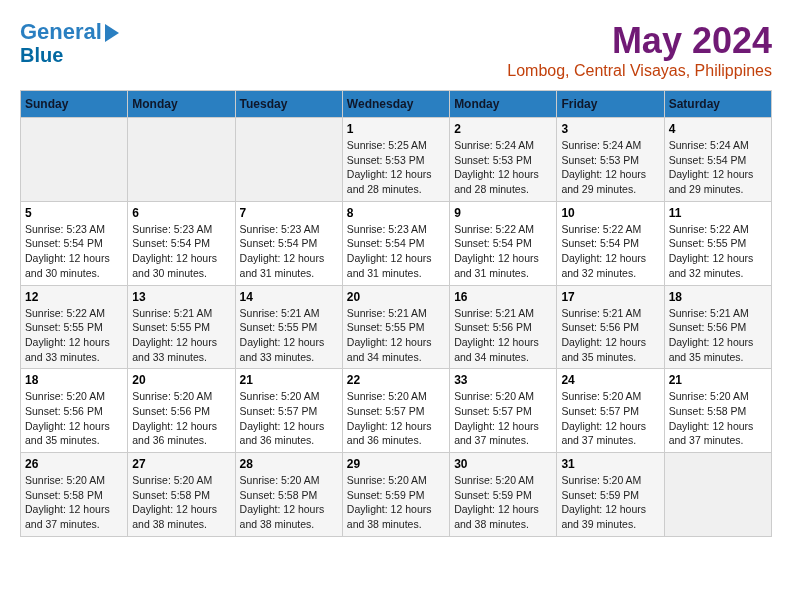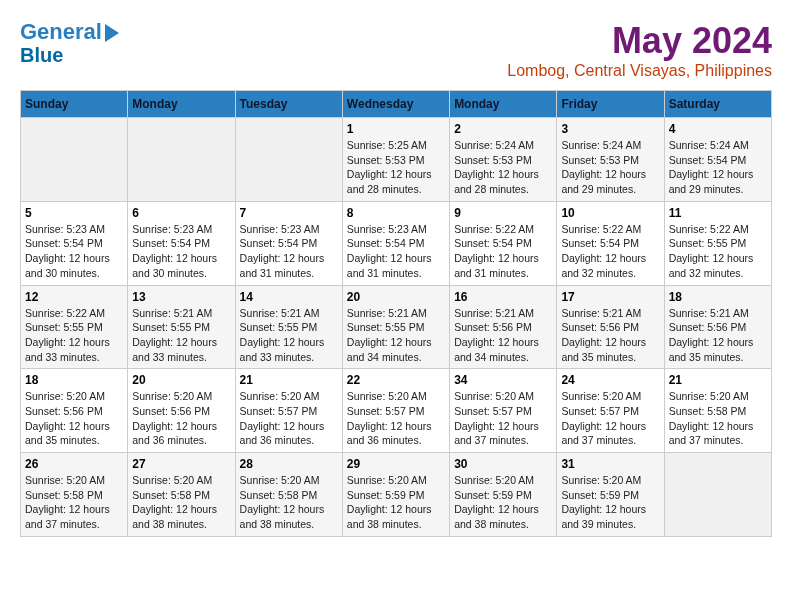--- a/index.html
+++ b/index.html
@@ -280,21 +280,21 @@
 and 36 minutes.</div>
         </td>
         <td>
           <span class="day-num">22</span>
           <div class="day-info" style="white-space: pre-line;">Sunrise: 5:20 AM
 Sunset: 5:57 PM
 Daylight: 12 hours
 and 36 minutes.</div>
         </td>
         <td>
-          <span class="day-num">34</span>
+          <span class="day-num">33</span>
           <div class="day-info" style="white-space: pre-line;">Sunrise: 5:20 AM
 Sunset: 5:57 PM
 Daylight: 12 hours
 and 37 minutes.</div>
         </td>
         <td>
           <span class="day-num">24</span>
           <div class="day-info" style="white-space: pre-line;">Sunrise: 5:20 AM
 Sunset: 5:57 PM
 Daylight: 12 hours

